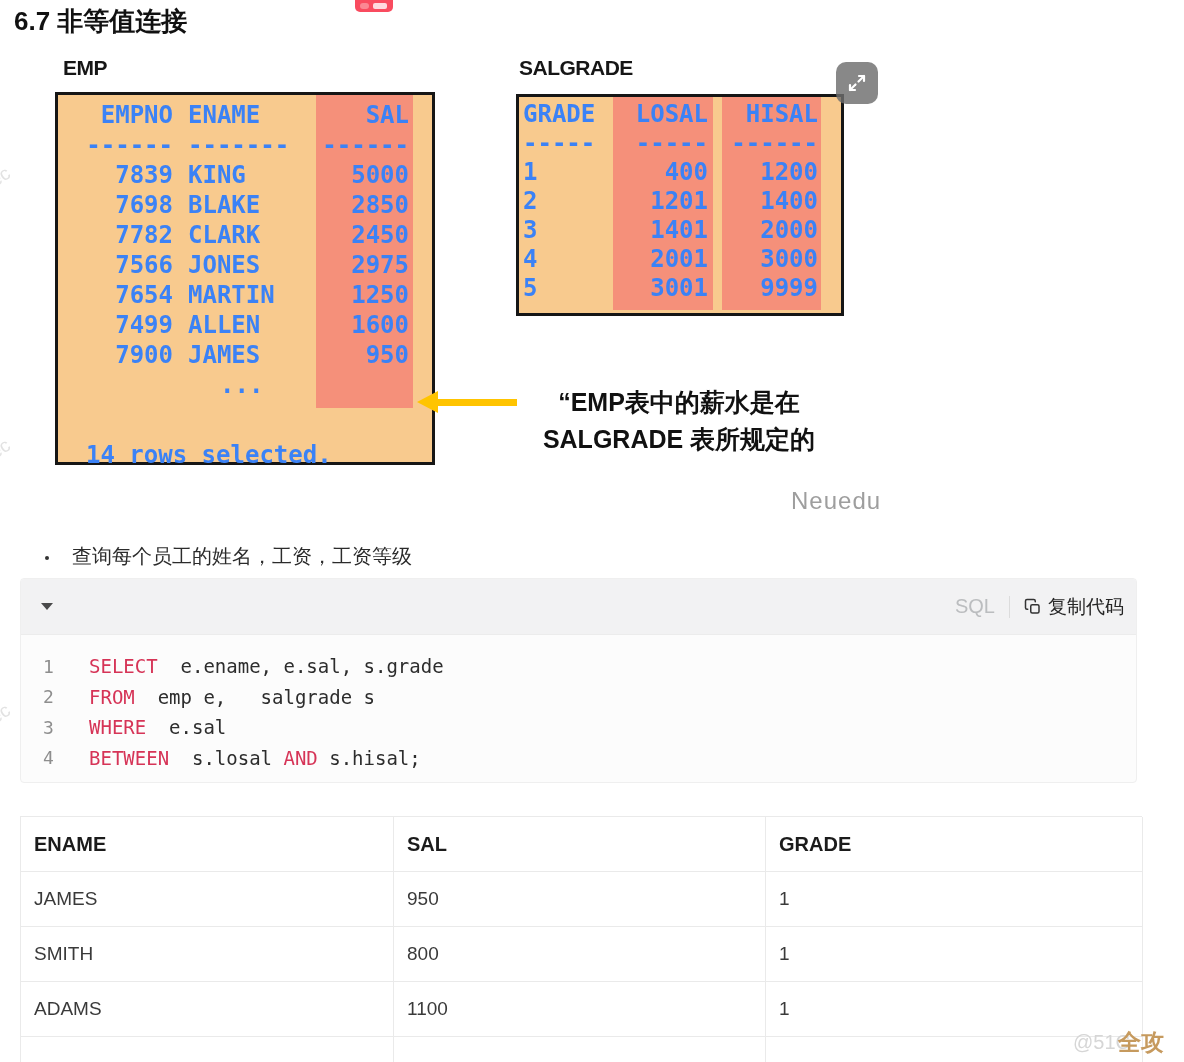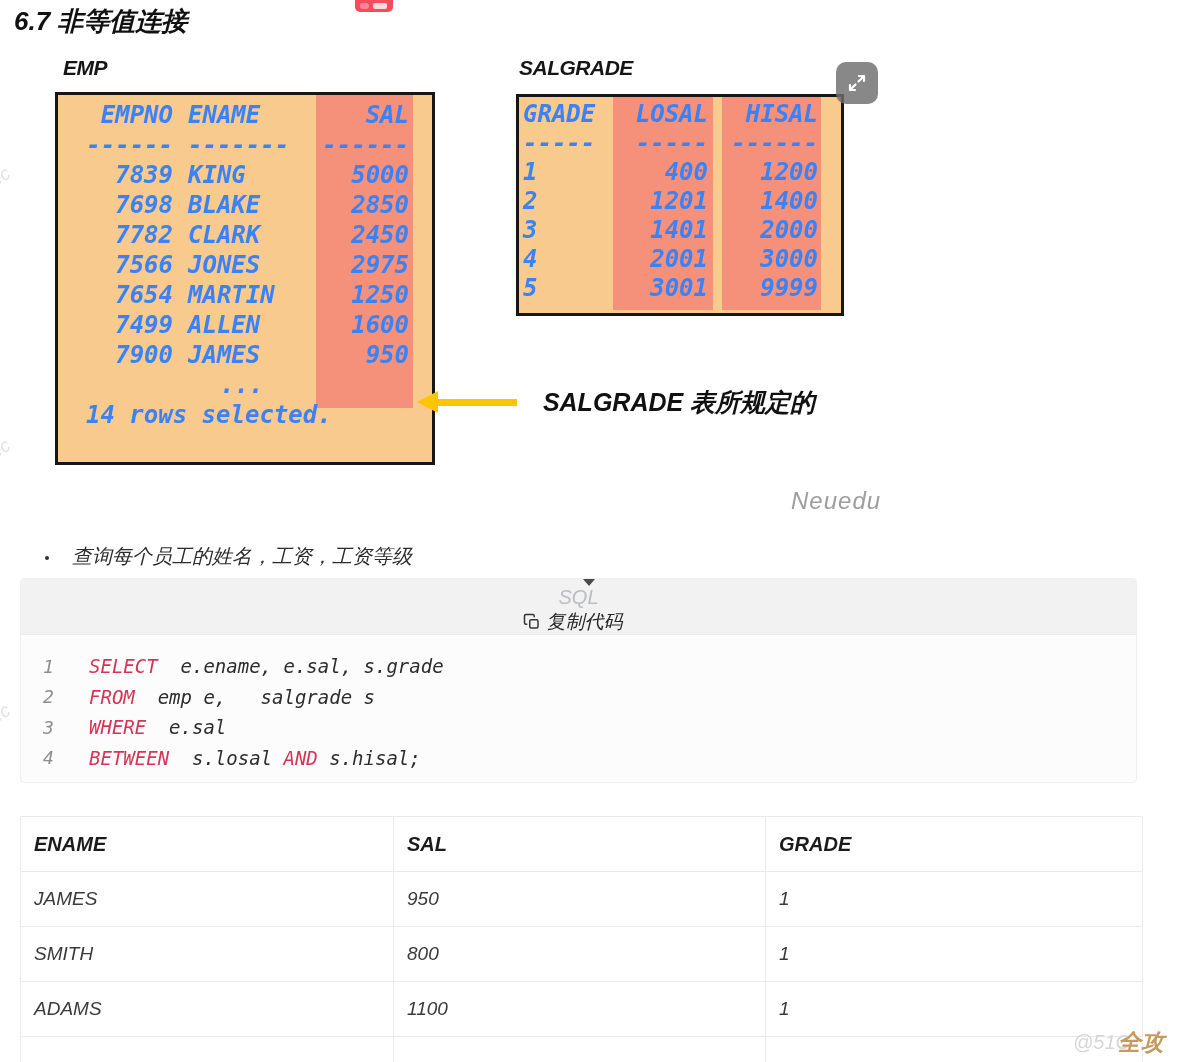--- a/index.html
+++ b/index.html
@@ -1,17 +1,17 @@
 <!DOCTYPE html>
 <html><head>
 <meta charset="utf-8">
 <style>
   html,body{margin:0;padding:0;background:#fff;}
   .page{position:relative;width:1184px;height:1062px;background:#fff;overflow:hidden;
-        font-family:"Liberation Sans",sans-serif;color:#1c1c1c;font-style:italic;}
+        font-family:"Liberation Sans",sans-serif;color:#1c1c1c;}
 
   
   .title{position:absolute;left:14px;top:4px;margin:0;font-size:26px;font-weight:bold;color:#111;}
   .red-badge{position:absolute;left:355px;top:-9px;width:38px;height:21px;background:#F94B5F;border-radius:5px;}
   .red-badge .rb-a{position:absolute;left:5px;bottom:3px;width:9px;height:6px;background:#FB8793;border-radius:3px;}
   .red-badge .rb-b{position:absolute;left:18px;bottom:3px;width:14px;height:6px;background:#FFD9DE;border-radius:2px;}
 
   
   .tbl-label{position:absolute;font-size:21px;font-weight:bold;color:#161616;letter-spacing:-0.5px;}
   .emp-label{left:63px;top:56px;}
@@ -27,21 +27,21 @@
   .hl-hisal{left:722px;top:97px;width:99px;height:213px;}
 
   .mono{font-family:"DejaVu Sans Mono","Liberation Mono",monospace;font-weight:bold;
         font-size:24px;color:#3b82f6;}
   .emp-content{position:absolute;left:70px;top:100px;width:339px;line-height:30px;}
   .emp-content .r{display:flex;}
   .emp-content .c1{width:103px;text-align:right;}
   .emp-content .c2{width:125px;margin-left:15px;}
   .emp-content .c3{width:96px;text-align:right;}
   .emp-content .ellipsis-row{padding-left:150px;}
-  .emp-content .footer-row{padding-left:16px;}
+  .emp-content .footer-row{padding-left:16px;margin-top:40px;}
 
   .salgrade-content{position:absolute;left:523px;top:100px;width:295px;line-height:29px;}
   .salgrade-content .r{display:flex;}
   .salgrade-content .c1{width:90px;text-align:left;}
   .salgrade-content .c2{width:95px;text-align:right;}
   .salgrade-content .c3{width:110px;text-align:right;}
 
   
   .expand-btn{position:absolute;left:836px;top:62px;width:42px;height:42px;border-radius:10px;
               background:rgba(110,110,110,0.82);display:flex;align-items:center;justify-content:center;
@@ -62,21 +62,21 @@
   .edge-wm{position:absolute;left:-10px;color:#E2E2E2;font-size:19px;transform:rotate(-33deg);}
   .edge-wm.w1{top:166px;} .edge-wm.w2{top:438px;} .edge-wm.w3{top:703px;}
 
   
   .note-dot{position:absolute;left:45px;top:556px;width:4px;height:4px;border-radius:50%;background:#333;}
   .note-text{position:absolute;left:72px;top:543px;font-size:20px;color:#2b2b2b;}
 
   
   .code-block{position:absolute;left:20px;top:578px;width:1117px;height:205px;
               border-radius:4px;background:#FCFCFC;border:1px solid #EFEFEF;box-sizing:border-box;overflow:hidden;}
-  .code-header{height:56px;background:#F2F2F3;display:flex;align-items:center;border-bottom:1px solid #ECECEC;box-sizing:border-box;flex-direction:column;}
+  .code-header{height:56px;background:#F2F2F3;display:flex;align-items:center;border-bottom:1px solid #ECECEC;box-sizing:border-box;}
   .collapse-toggle{margin-left:20px;width:0;height:0;border-left:6px solid transparent;
                    border-right:6px solid transparent;border-top:7px solid #4a4a4a;cursor:pointer;}
   .code-header .spacer{flex:1;}
   .lang-label{font-size:20px;color:#BBBDBF;}
   .hdr-divider{width:1px;height:22px;background:#DCDCDC;margin:0 14px;}
   .copy-btn{display:flex;align-items:center;gap:6px;margin-right:12px;cursor:pointer;
             font-size:19px;color:#262626;}
   .code-body{padding-top:16px;font-family:"DejaVu Sans Mono","Liberation Mono",monospace;font-size:19px;}
   .code-line{height:30.5px;display:flex;align-items:center;white-space:pre;}
   .ln{width:68px;padding-left:22px;box-sizing:border-box;color:#8E8E8E;font-size:18px;}
@@ -220,20 +220,21 @@
         <path d="M5 19l5.5-5.5"></path>
     </svg>
   </div>
 
   <div class="arrow-wrap">
     <div class="arrow-head"></div>
     <div class="arrow-shaft"></div>
   </div>
 
   <div class="callout">
+    <div>“EMP表中的薪水是在</div>
     <div>SALGRADE 表所规定的</div>
   </div>
   <div class="brand-wm">Neuedu</div>
 
   <div class="note-dot"></div>
   <div class="note-text">查询每个员工的姓名，工资，工资等级</div>
 
   <div class="code-block">
     <div class="code-header">
       <div class="collapse-toggle"></div>

